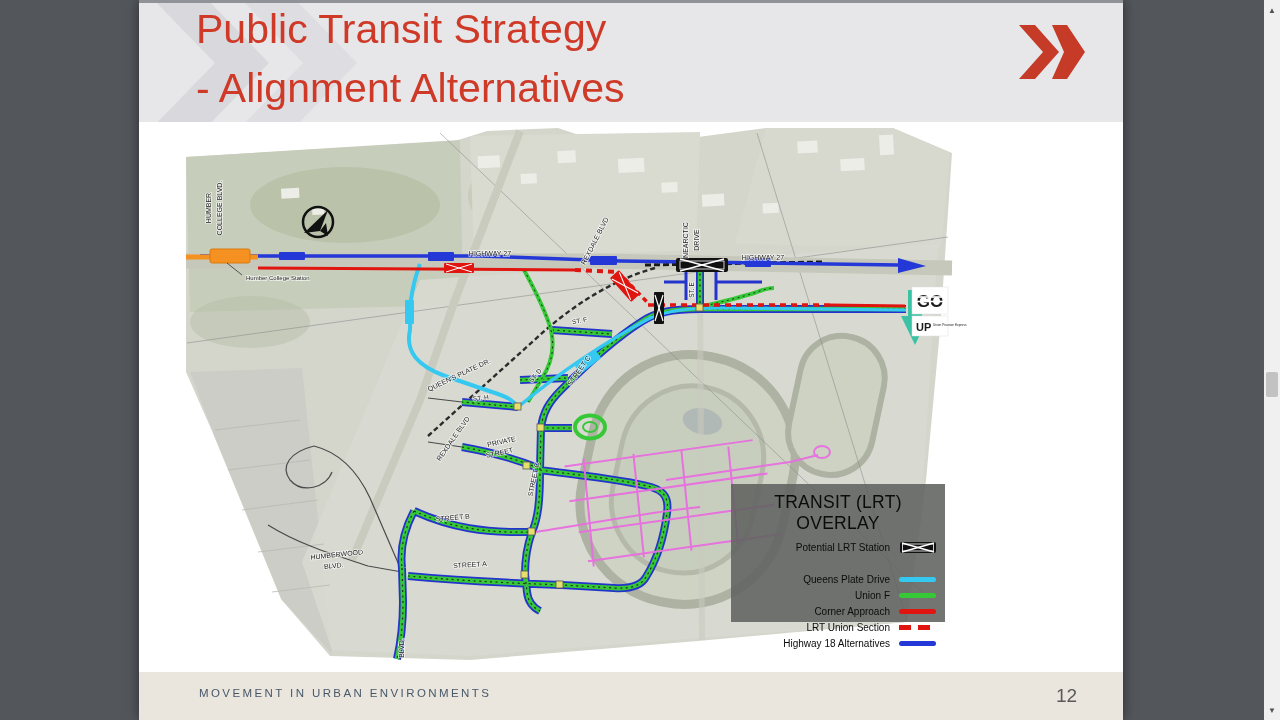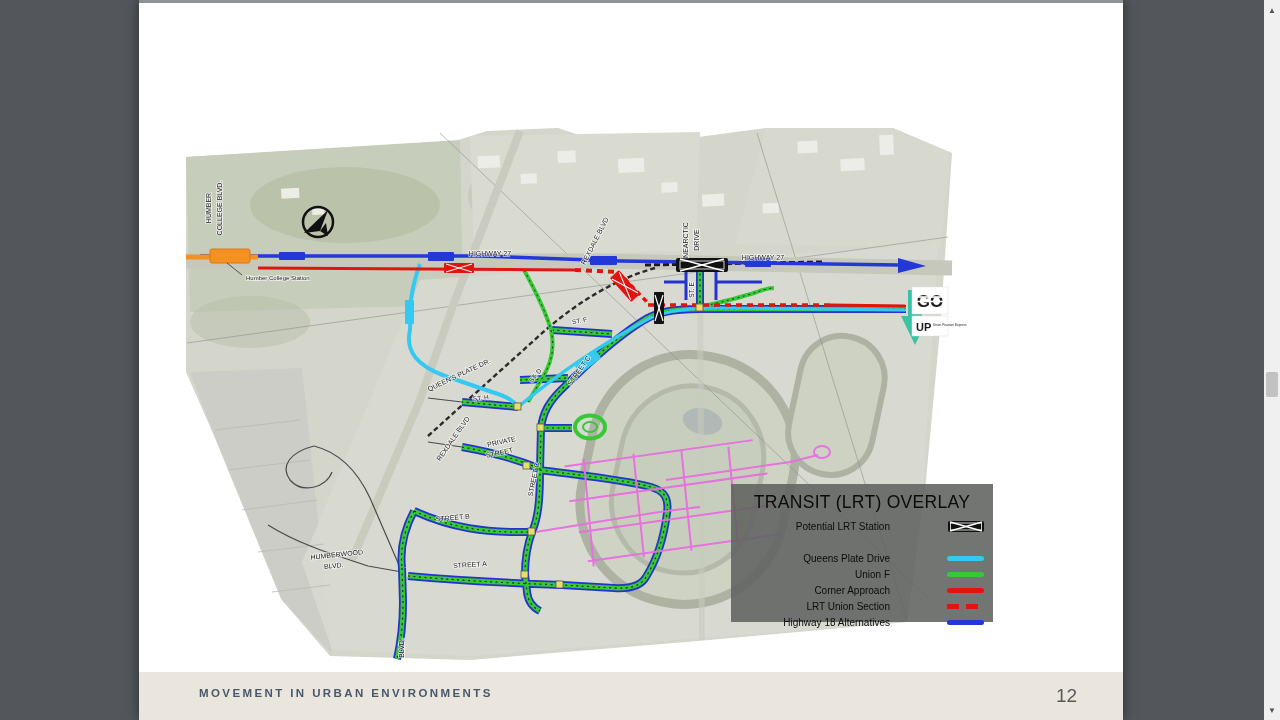--- a/index.html
+++ b/index.html
@@ -20,38 +20,38 @@
   .title{
     position:absolute;left:57px;top:-3px;
     color:#cf3a28;font-size:41px;line-height:59px;font-weight:400;white-space:pre;
   }
   .logo{position:absolute;right:38px;top:21px;}
   .footer{
     position:absolute;left:0;top:672px;width:100%;height:48px;background:#eae6de;
   }
   .footer-text{
     position:absolute;left:60px;top:15px;
-    font-size:11.5px;font-weight:700;letter-spacing:2.4px;color:#47586a;text-align:right;
+    font-size:11.5px;font-weight:400;letter-spacing:2.4px;color:#47586a;text-align:right;
   }
   .page-num{position:absolute;left:917px;top:13px;font-size:19px;color:#5a5a5a;}
   .map-svg{position:absolute;left:0;top:0;width:1280px;height:720px;}
   .map-svg text{
     fill:#1c1c1c;font-family:"Liberation Sans",sans-serif;
     paint-order:stroke;stroke:rgba(255,255,255,.7);stroke-width:1.6px;
   }
   
   .legend{
-    position:absolute;left:731px;top:484px;width:262px;height:138px;
+    position:absolute;left:731px;top:484px;width:214px;height:138px;
     background:rgba(96,98,96,.88);color:#0b0b0b;
   }
   .legend-title{
     text-align:center;font-size:17.5px;letter-spacing:.3px;
     margin-top:8px;color:#0b0b0b;
   }
-  .legend-row{display:flex;align-items:center;height:16px;gap:48px;}
+  .legend-row{display:flex;align-items:center;height:16px;}
   .legend-row.first{margin-top:5px;}
   .legend-row.gap{margin-top:16px;}
   .legend-label{flex:1;text-align:right;font-size:10px;padding-right:9px;color:#0b0b0b;}
   .legend-swatch-col{width:46px;display:flex;align-items:center;}
   .sw{width:37px;height:5px;border-radius:2.5px;}
   .sw-cyan{background:#35c8f0;}
   .sw-green{background:#37c837;}
   .sw-red{background:#e01510;}
   .sw-blue{background:#2438d8;}
   .sw-dash{
@@ -67,20 +67,31 @@
   .scroll-up{top:2px;}
   .scroll-down{bottom:2px;}
   .scroll-thumb{position:absolute;left:2px;top:372px;width:12px;height:25px;background:#c2c2c2;border-radius:2px;}
 </style>
 </head>
 <body>
 
 <div class="slide">
   <div class="slide-topline"></div>
 
+  <div class="header">
+    <svg class="chevron-wm" width="360" height="119" viewBox="0 0 360 119">
+      <polygon points="8,-10 62,-10 130,60 62,130 8,130 76,60" fill="#d9d9dd"></polygon>
+      <polygon points="96,-10 150,-10 218,60 150,130 96,130 164,60" fill="#dedee2"></polygon>
+    </svg>
+    <div class="title"><span>Public Transit Strategy</span><br><span>- Alignment Alternatives</span></div>
+    <svg class="logo" width="66" height="56" viewBox="0 0 66 56">
+      <polygon points="0,1 16,1 40,28 16,55 0,55 24,28" fill="#c53b28"></polygon>
+      <polygon points="33,1 48,1 66,28 48,55 33,55 45,28" fill="#c53b28"></polygon>
+    </svg>
+  </div>
 
   <div class="footer">
     <div class="footer-text">MOVEMENT IN URBAN ENVIRONMENTS</div>
     <div class="page-num">12</div>
   </div>
 </div>
 
 <svg class="map-svg" viewBox="0 0 1280 720">
 
   <g>

